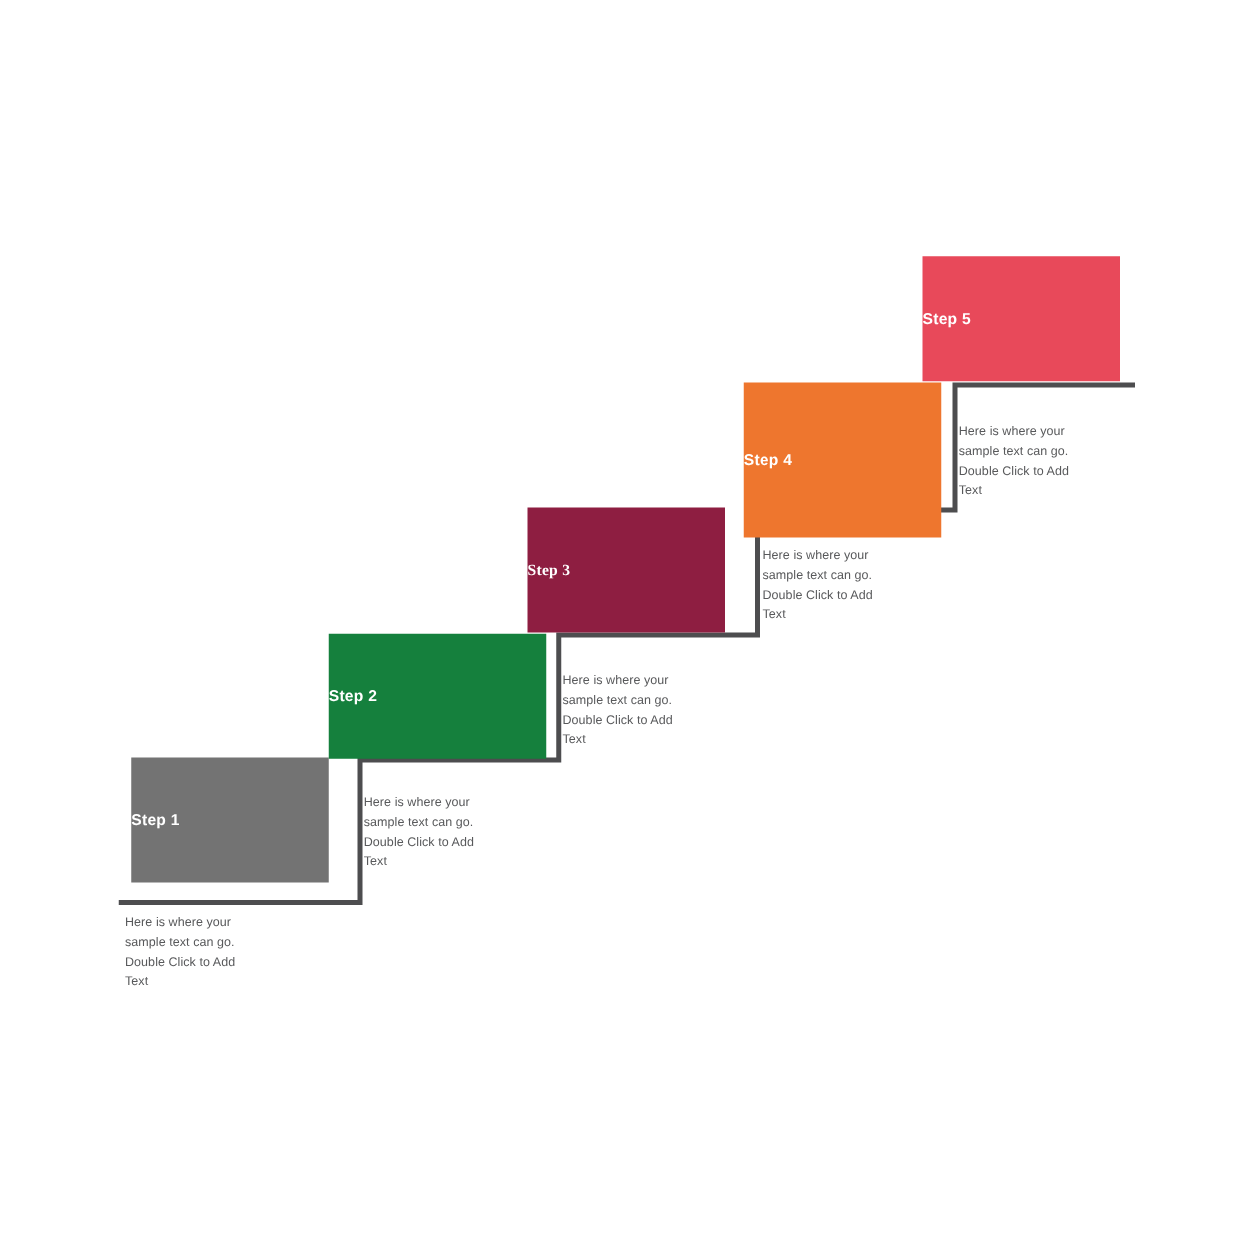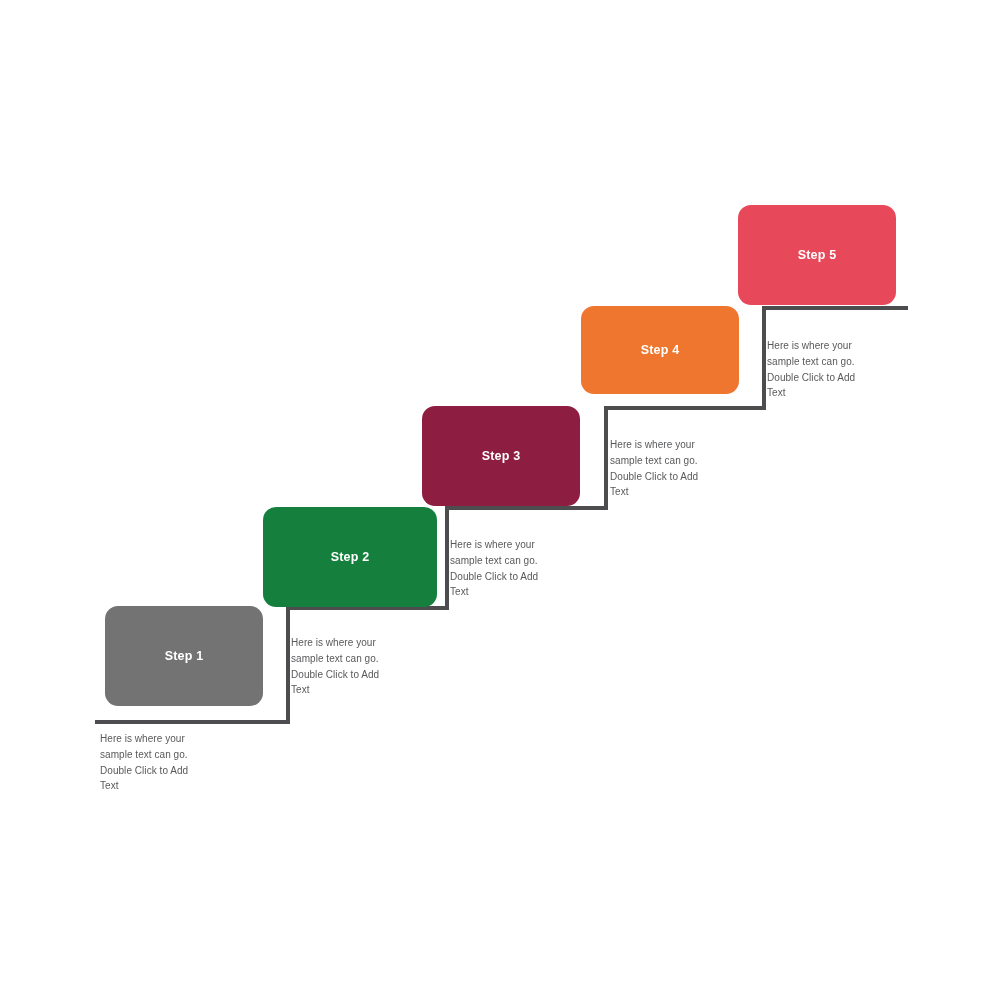--- a/index.html
+++ b/index.html
@@ -24,23 +24,22 @@
     left: 0;
     top: 0;
     width: 1000px;
     height: 1000px;
     pointer-events: none;
   }
   .step-box {
     position: absolute;
     display: flex;
     align-items: center;
-    justify-content: center;
+    justify-content: flex-start;
     box-sizing: border-box;
-    border-radius: 13px;
   }
   .step-box-label {
     color: #ffffff;
     font-size: 12.5px;
     font-weight: bold;
     letter-spacing: 0.2px;
     line-height: 1;
     text-align: center;
   }
   .caption {
@@ -70,29 +69,29 @@
 Text</div>
 
   <div class="step-box" style="left: 263px; top: 507px; width: 174px; height: 100px; background: #15803d;">
     <span class="step-box-label" style="color: rgb(255, 255, 255);">Step 2</span>
   </div>
   <div class="caption" style="left: 291px; top: 635px; width: 170px; color: rgb(88, 89, 91);">Here is where your
 sample text can go.
 Double Click to Add
 Text</div>
 
-  <div class="step-box" style="left: 422px; top: 406px; width: 158px; height: 100px; background: rgb(142, 30, 65);">
+  <div class="step-box" style="left: 422px; top: 406px; width: 158px; height: 100px; background: rgb(142, 30, 65); font-family: Liberation Serif, serif;">
     <span class="step-box-label" style="color: rgb(255, 255, 255);">Step 3</span>
   </div>
   <div class="caption" style="left: 450px; top: 537px; width: 170px; color: rgb(88, 89, 91);">Here is where your
 sample text can go.
 Double Click to Add
 Text</div>
 
-  <div class="step-box" style="left: 581px; top: 306px; width: 158px; height: 88px; background: rgb(238, 118, 46);">
+  <div class="step-box" style="left: 595px; top: 306px; width: 158px; height: 124px; background: rgb(238, 118, 46);">
     <span class="step-box-label" style="color: rgb(255, 255, 255);">Step 4</span>
   </div>
   <div class="caption" style="left: 610px; top: 437px; width: 170px; color: rgb(88, 89, 91);">Here is where your
 sample text can go.
 Double Click to Add
 Text</div>
 
   <div class="step-box" style="left: 738px; top: 205px; width: 158px; height: 100px; background: rgb(232, 73, 90);">
     <span class="step-box-label" style="color: rgb(255, 255, 255);">Step 5</span>
   </div>

